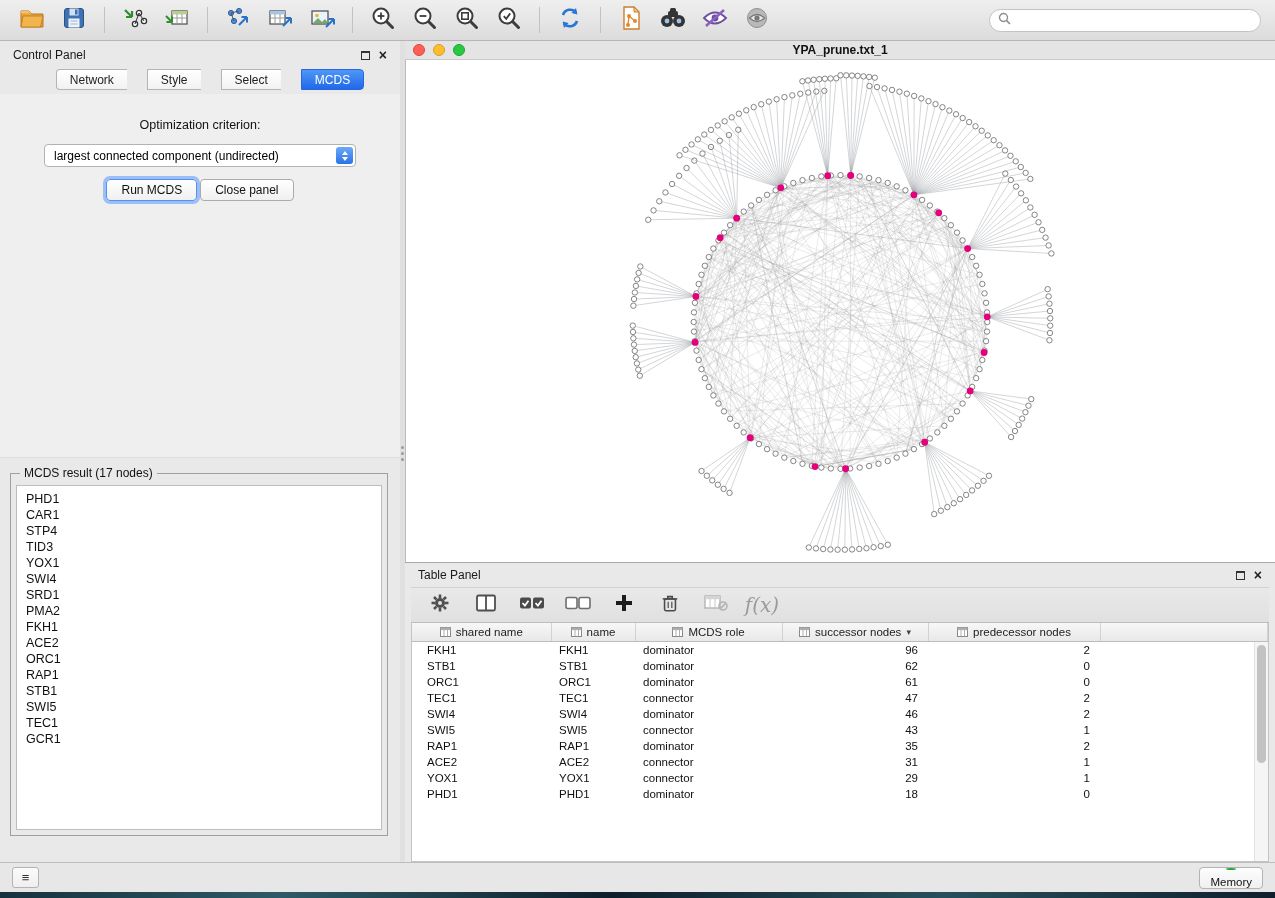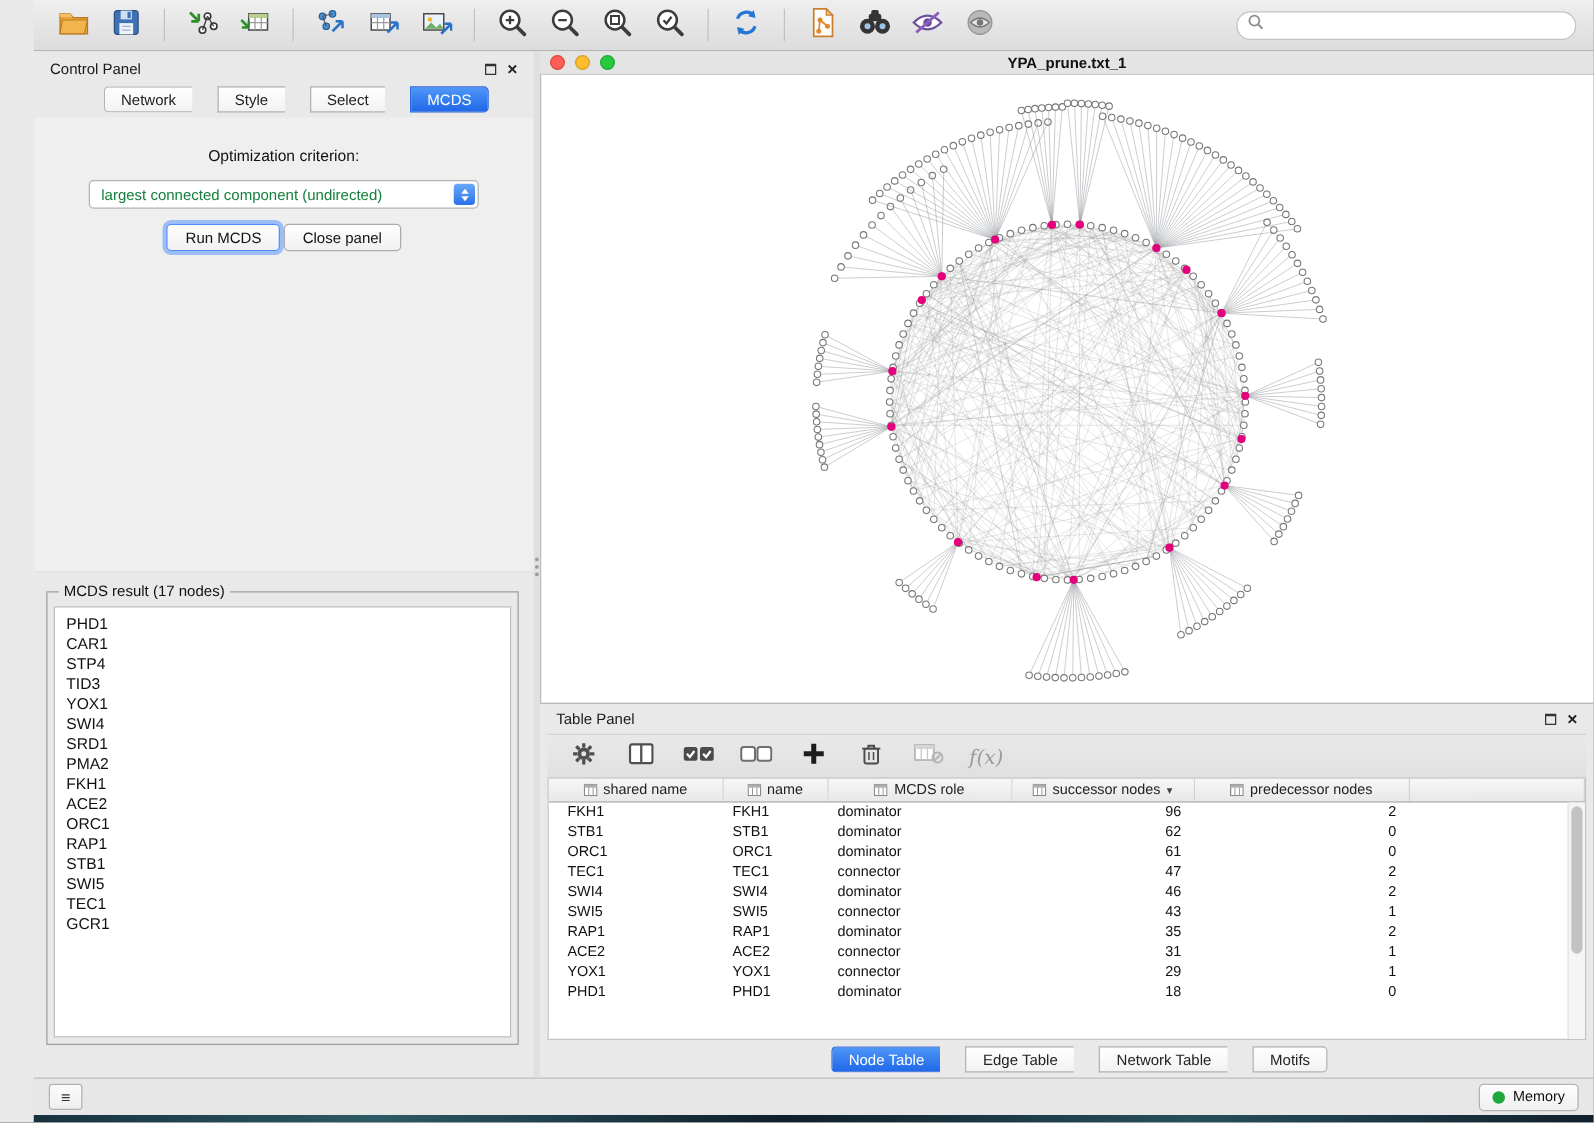--- a/index.html
+++ b/index.html
@@ -1,18 +1,18 @@
 <!DOCTYPE html>
 <html><head>
 <meta charset="utf-8">
 <style>
   * { margin:0; padding:0; box-sizing:border-box; }
   html,body { width:1275px; height:898px; }
   body { font-family:"Liberation Sans",sans-serif; background:#444; }
-  .app { position:relative; width:1275px; height:898px; background:#e9e9e9; overflow:hidden; display:flex; flex-direction:column;padding-left:27px; }
+  .app { position:relative; width:1275px; height:898px; background:#e9e9e9; overflow:hidden; display:flex; flex-direction:column; }
 
   
   .toolbar { height:41px; flex:0 0 41px; background:linear-gradient(#efefef,#dcdcdc); border-bottom:1px solid #b5b5b5; display:flex; align-items:center; padding:0 14px; gap:6px; }
   .tbtn { width:36px; height:32px; display:flex; align-items:center; justify-content:center; border-radius:5px; cursor:default; }
   .tsep { width:1px; height:26px; background:#c2c2c2; margin:0 6px; }
   .search-field { margin-left:auto; width:272px; height:23px; background:#fff; border:1px solid #c3c3c3; border-radius:12px; display:flex; align-items:center; padding:0 8px; gap:5px; }
   .search-field input { border:none; outline:none; flex:1; font-size:12px; background:transparent; font-family:"Liberation Sans",sans-serif; }
 
   
   .workspace { flex:1; display:flex; min-height:0; }
@@ -24,21 +24,21 @@
   .float-icon { width:9px; height:9px; border:1px solid #333; border-top:2px solid #333; display:inline-block; }
   .close-icon { font-size:14px; font-weight:bold; color:#222; line-height:9px; }
   .cp-tabs { height:25px; display:flex; justify-content:center; align-items:flex-start; }
   .seg { display:flex; }
   .seg .tab { font-size:12px; height:21px; line-height:20px; padding:0 13px; background:linear-gradient(#ffffff,#f2f2f2); border:1px solid #b4b4b4; border-right:none; color:#222; cursor:default;margin-left:20px; }
   .seg .tab:first-child { border-radius:4px 0 0 4px; }
   .seg .tab:last-child { border-right:1px solid #b4b4b4; border-radius:0 4px 4px 0; }
   .seg .tab.active { background:linear-gradient(#4f97f7,#2068e8); color:#fff; border-color:#2a67de; }
   .cp-tabpanel { height:364px; background:#efefef; border-bottom:1px solid #dfdfdf; display:flex; flex-direction:column; align-items:center; }
   .opt-label { margin-top:24px; font-size:12.5px; color:#111; }
-  .selectbox { margin-top:12px; width:312px; height:23px; background:#fff; border:1px solid #b3b3b3; border-radius:4px; display:flex; align-items:center; padding-left:9px; font-size:12px; color:#15803d; position:relative; }
+  .selectbox { margin-top:12px; width:312px; height:23px; background:#fff; border:1px solid #b3b3b3; border-radius:4px; display:flex; align-items:center; padding-left:9px; font-size:12px; color:#000000; position:relative; }
   .stepper { position:absolute; right:2px; top:2px; bottom:2px; width:17px; border-radius:3px; background:linear-gradient(#6aa9f8,#2a72ea); display:flex; flex-direction:column; align-items:center; justify-content:center; gap:2px; }
   .tri-up { width:0; height:0; border-left:3.5px solid transparent; border-right:3.5px solid transparent; border-bottom:4px solid #fff; }
   .tri-down { width:0; height:0; border-left:3.5px solid transparent; border-right:3.5px solid transparent; border-top:4px solid #fff; }
   .cp-buttons { margin-top:12px; display:flex; gap:3px; }
   .btn { height:22px; padding:0 14px; font-size:12px; color:#111; background:linear-gradient(#ffffff,#f0f0f0); border:1px solid #ababab; border-radius:4px; cursor:default; font-family:"Liberation Sans",sans-serif; }
   .btn.focus-ring { border-color:#4d90fe; box-shadow:0 0 0 3px rgba(88,150,250,0.55); }
   .mcds-fieldset { flex:1; margin:8px 12px 26px 10px; border:1px solid #9f9f9f; padding:5px; display:flex; min-height:0; }
   .mcds-fieldset legend { font-size:12px; color:#111; padding:0 4px; margin-left:4px; }
   .mcds-listbox { flex:1; background:#fff; border:1px solid #bdbdbd; overflow:hidden; padding:5px 0 0 9px; }
   .mcds-item { font-size:12.5px; color:#111; line-height:16px; }
@@ -61,37 +61,37 @@
   .light.green { background:#28c840; border:0.5px solid #1da733; }
   .net-title { position:absolute; left:0; right:0; text-align:center; font-size:12px; font-weight:bold; color:#111; }
   .net-canvas { flex:1; background:#fff; border-left:1px solid #bbb; position:relative; }
   .net-canvas svg { display:block; width:100%; height:100%; }
 
   
   .table-panel { flex:1; display:flex; flex-direction:column; background:#e9e9e9; border-top:1px solid #a8a8a8; min-height:0; }
   .tp-header { height:24px; display:flex; align-items:center; padding:0 13px; font-size:12px; color:#1a1a1a; }
   .tp-toolbar { height:36px; background:linear-gradient(#e9e9e9,#e0e0e0); border-top:1px solid #d2d2d2; border-bottom:1px solid #bdbdbd; display:flex; align-items:center; gap:20px; padding:0 16px; margin:0 6px; }
   .tp-tool { display:flex; align-items:center; justify-content:center; width:26px; height:26px; cursor:default; }
-  .fx-label { font-family:"DejaVu Serif",serif; font-style:italic; color:#9b9b9b; font-size:16px; }
+  .fx-label { font-family:"DejaVu Serif",serif; font-style:italic; color:#9b9b9b; font-size:20px; }
   .tp-tablewrap { flex:1; background:#fff; margin:0 6px; border:1px solid #c4c4c4; border-top:none; position:relative; overflow:hidden; }
   table.node-table { border-collapse:collapse; width:100%; table-layout:fixed; }
   table.node-table th { height:18px; background:linear-gradient(#f7f7f7,#e8e8e8); border-right:1px solid #d2d2d2; border-bottom:1px solid #bdbdbd; font-weight:normal; font-size:11.5px; color:#222; text-align:center; padding:0 4px; white-space:nowrap; overflow:hidden; }
   table.node-table th .th-inner { display:flex; align-items:center; justify-content:center; gap:5px; }
   table.node-table td { height:16px; line-height:16px; font-size:11.5px; color:#111; padding:0 8px; white-space:nowrap; overflow:hidden; }
   table.node-table td.first { padding-left:15px; }
   table.node-table td.num { text-align:right; padding-right:10px; }
   .sortarrow { font-size:9px; color:#444; }
   .vscroll { position:absolute; top:19px; right:0; bottom:0; width:14px; background:#f5f5f5; border-left:1px solid #e2e2e2; }
   .vscroll .thumb { position:absolute; top:3px; left:2px; width:9px; height:118px; background:#c2c2c2; border-radius:5px; }
   .tp-tabs { height:30px; display:flex; align-items:center; justify-content:center; }
 
   
   .status-bar { height:30px; flex:0 0 30px; background:#e7e7e7; border-top:1px solid #bdbdbd; display:flex; align-items:center; padding:0 12px; }
   .hamburger-btn { width:27px; height:21px; border:1px solid #b3b3b3; border-radius:3px; background:linear-gradient(#fbfbfb,#efefef); display:flex; align-items:center; justify-content:center; font-size:13px; color:#333; }
-  .memory-btn { margin-left:auto; height:22px; display:flex; align-items:center; gap:6px; border:1px solid #b3b3b3; border-radius:4px; background:linear-gradient(#fdfdfd,#f0f0f0); padding:0 10px; font-size:11.5px; color:#111; }
+  .memory-btn { margin-left:auto; height:22px; display:flex; align-items:center; gap:6px; border:1px solid #b3b3b3; border-radius:4px; background:linear-gradient(#fdfdfd,#f0f0f0); padding:0 10px; font-size:11.5px; color:#111;flex-direction:column; }
   .memory-dot { width:10px; height:10px; border-radius:50%; background:#1fa83c; }
 
   .desktop-strip { height:6px; flex:0 0 6px; background:linear-gradient(90deg,#16323e,#2d5a66 22%,#0e1f2b 48%,#27505c 74%,#101f2c); }
 </style>
 </head>
 <body>
 
 <div class="app">
 
   <div class="toolbar">
@@ -1355,28 +1355,20 @@
                   <td class="num">18</td>
                   <td class="num">0</td>
                   <td></td>
                 </tr>
               </tbody>
           </table>
           <div class="vscroll">
             <div class="thumb"></div>
           </div>
         </div>
-        <div class="tp-tabs">
-          <div class="seg">
-            <div class="tab active">Node Table</div>
-            <div class="tab">Edge Table</div>
-            <div class="tab">Network Table</div>
-            <div class="tab">Motifs</div>
-          </div>
-        </div>
       </div>
 
     </div>
   </div>
 
   <div class="status-bar">
     <div class="hamburger-btn">
       <span>≡</span>
     </div>
     <div class="memory-btn">

